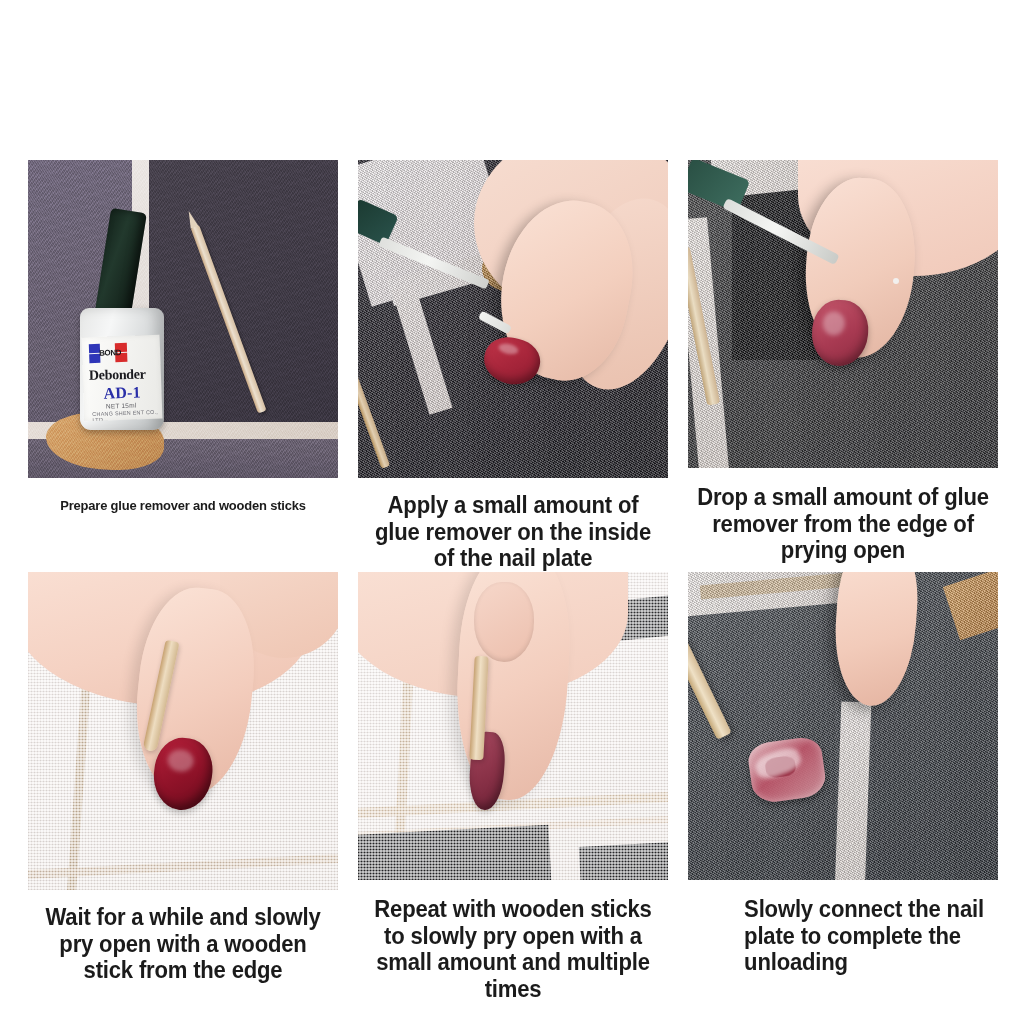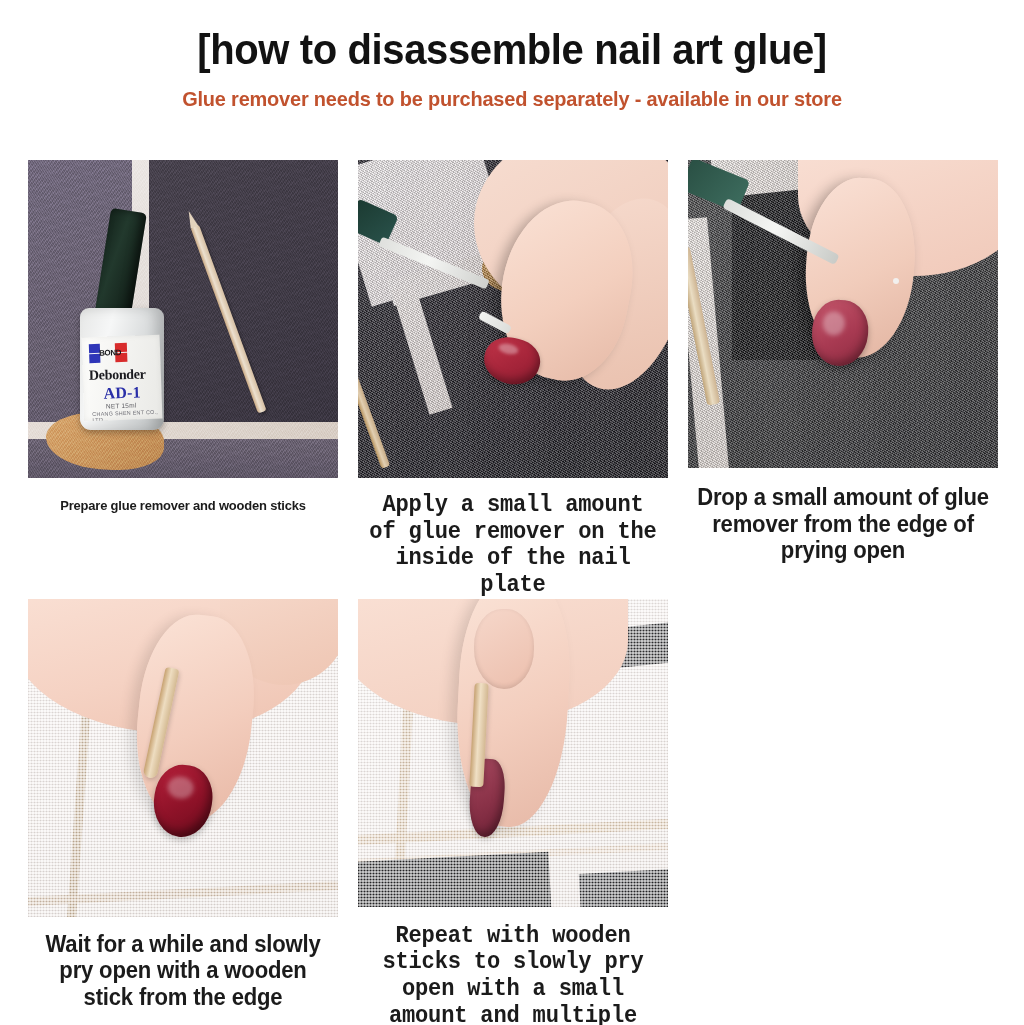--- a/index.html
+++ b/index.html
@@ -49,21 +49,21 @@
     left: 28px;
     width: 968px;
     display: grid;
     grid-template-columns: 310px 1fr 310px;
     justify-content: space-between;
     column-gap: 20px;
     row-gap: 0px;
   }
 
   .cell { width: 310px; }
-  .cell.mid { justify-self: center; font-family: Liberation Mono, monospace; }
+  .cell.mid { justify-self: center; }
   .cell.last { justify-self: end; }
 
   .photo {
     position: relative;
     width: 310px;
     height: 318px;
     overflow: hidden;
     background: #cfc9cf;
   }
   .row2 .photo { height: 308px; }
@@ -370,24 +370,20 @@
   .p6-plate-dark {
     position:absolute; left:16px; top:16px; width:30px; height:20px;
     border-radius:40%; background:rgba(140,26,48,.85); filter:blur(.6px);
   }
 </style>
 </head>
 <body>
 
 <div class="page">
 
-  <div class="header">
-    <div class="main-title">[how to disassemble nail art glue]</div>
-    <div class="subtitle">Glue remover needs to be purchased separately - available in our store</div>
-  </div>
 
   <div class="grid">
 
     <div class="cell row1">
       <div class="photo">
         <div class="p1-bg"></div>
         <div class="p1-dark"></div>
         <div class="p1-stripe-v"></div>
         <div class="p1-stripe-h"></div>
         <div class="p1-bottom"></div>
@@ -480,15 +476,31 @@
         <div class="tex-cloth"></div>
         <div class="p5-hand"></div>
         <div class="p5-finger"></div>
         <div class="p5-thumbnail"></div>
         <div class="p5-nail"></div>
         <div class="p5-stick"></div>
       </div>
       <div class="caption big">Repeat with wooden sticks to slowly pry open with a small amount and multiple times</div>
     </div>
 
+    <div class="cell last row2">
+      <div class="photo">
+        <div class="p6-bg"></div>
+        <div class="p6-top-white"></div>
+        <div class="p6-top-tan"></div>
+        <div class="p6-white-strip"></div>
+        <div class="p6-wood-corner"></div>
+        <div class="tex-fine"></div>
+        <div class="p6-finger"></div>
+        <div class="p6-stick"></div>
+        <div class="p6-plate">
+          <div class="p6-plate-dark"></div>
+        </div>
+      </div>
+      <div class="caption big left">Slowly connect the nail plate to complete the unloading</div>
+    </div>
 
   </div>
 </div>
 
 </body></html>

